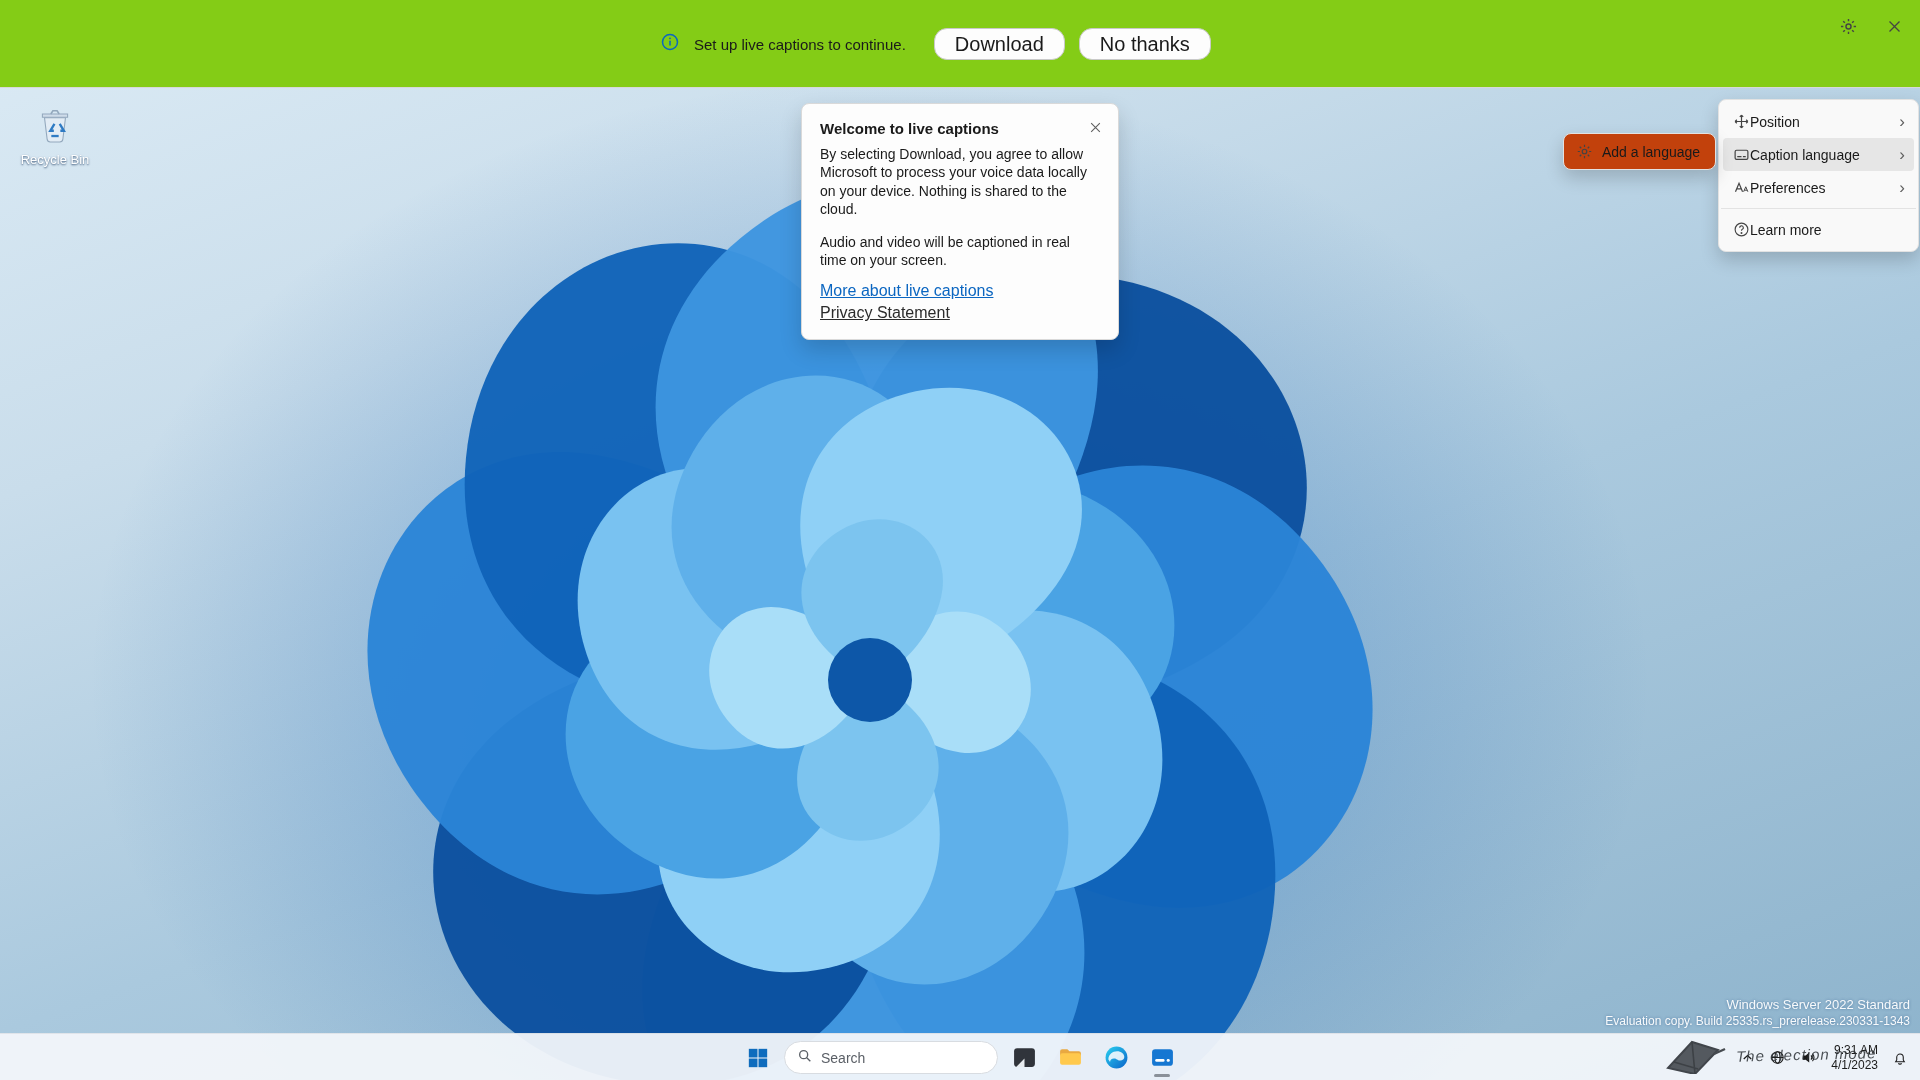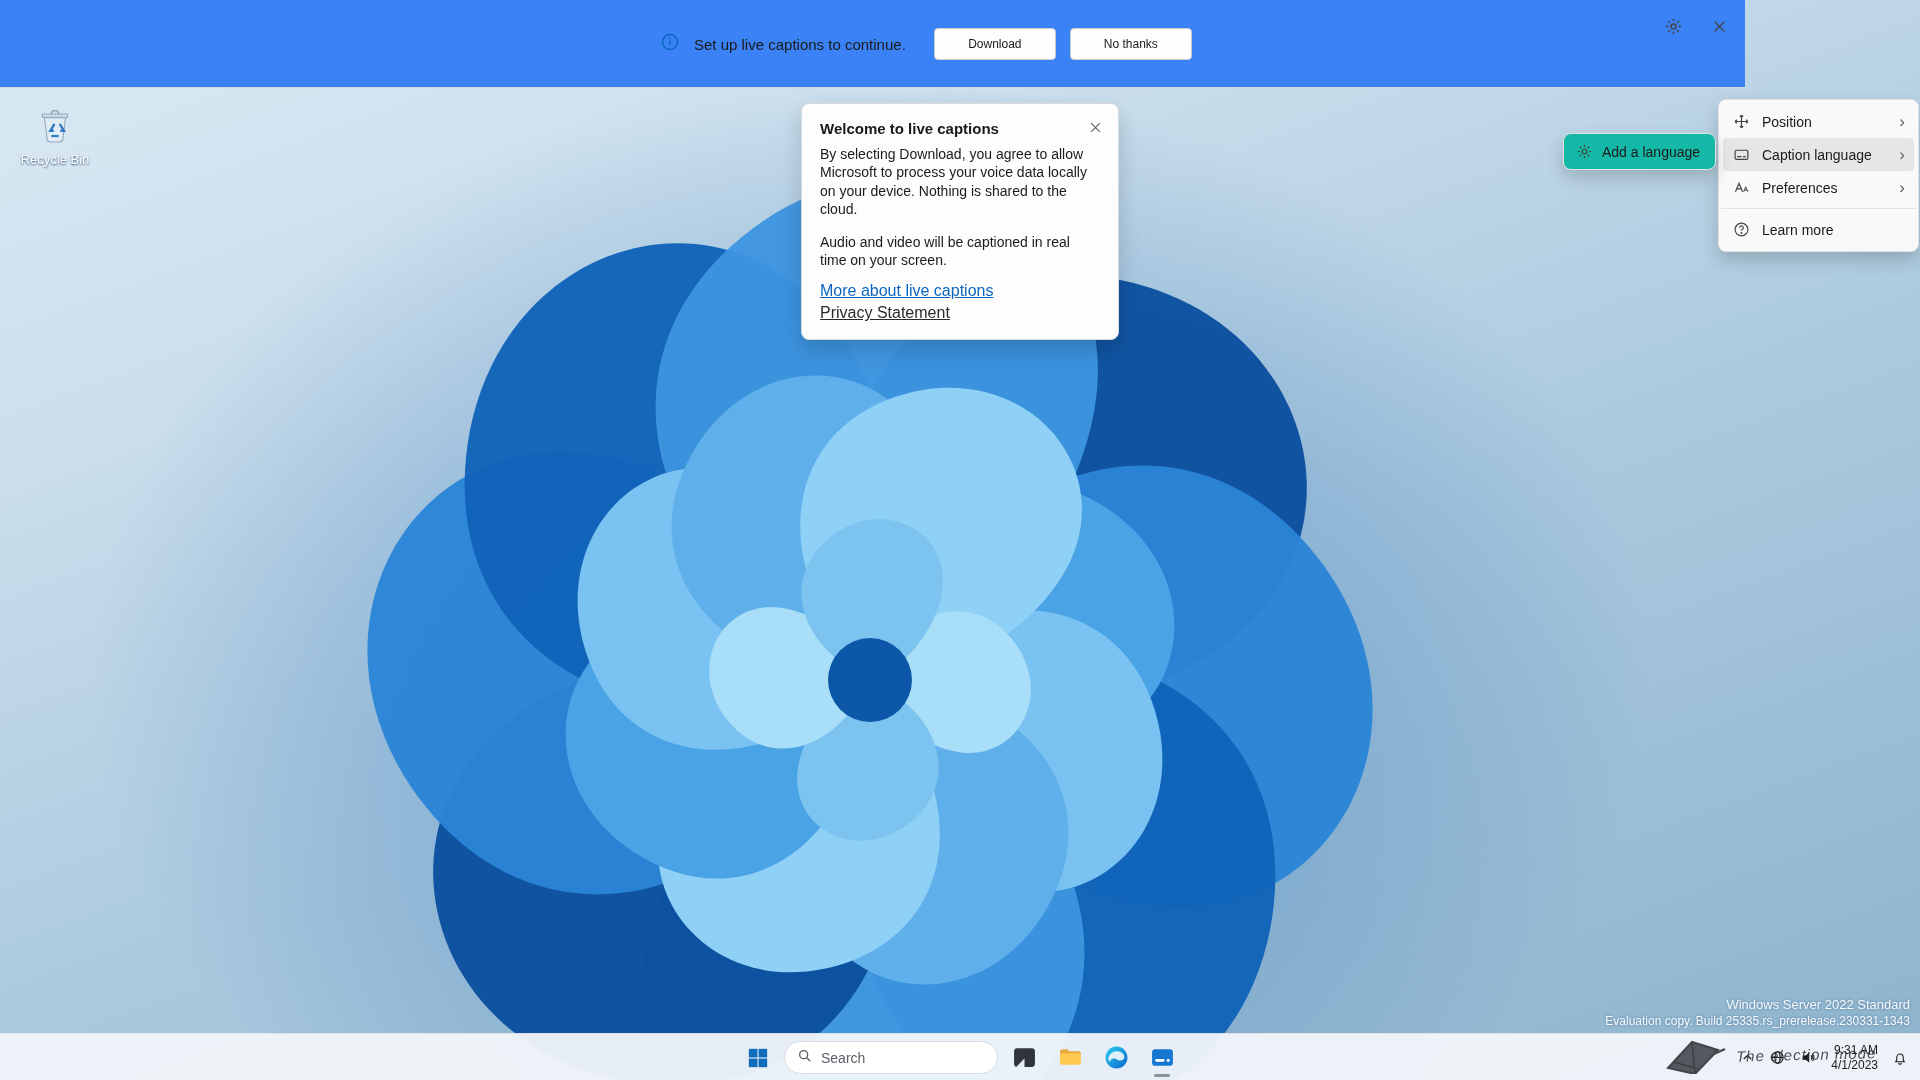--- a/index.html
+++ b/index.html
@@ -30,32 +30,32 @@
 
   .watermark {
     position:absolute; right:10px; bottom:52px; text-align:right;
     color:rgba(255,255,255,.95); text-shadow:0 0 3px rgba(0,50,110,.45);
   }
   .watermark .wm1 { font-size:13px; }
   .watermark .wm2 { font-size:12px; margin-top:2px; }
 
   
   .top-bar {
-    position:absolute; left:0; top:0; width:1745px; height:88px;
-    background:#3b82f6; border-bottom:1px solid #d8d8d8; z-index:50;
+    position:absolute; left:0; top:0; width:1920px; height:88px;
+    background:#84cc16; border-bottom:1px solid #d8d8d8; z-index:50;
   }
   .bar-group {
     position:absolute; left:660px; top:0; height:88px;
     display:flex; align-items:center; gap:14px;
   }
   .bar-msg { font-size:15px; color:#1a1a1a; margin-right:14px; }
   .bar-btn {
     min-width:122px; height:32px; padding:0 20px;
-    background:#fdfdfd; border:1px solid #c9c9c9; border-radius:4px;
-    font-size:12px; color:#1a1a1a; cursor:pointer;
+    background:#fdfdfd; border:1px solid #c9c9c9; border-radius:13px;
+    font-size:20px; color:#1a1a1a; cursor:pointer;
     font-family:inherit;
   }
   .bar-right {
     position:absolute; right:14px; top:0; height:88px;
     display:flex; align-items:flex-start; gap:22px; padding-top:14px;
   }
   .icon-btn { width:24px; height:24px; display:flex; align-items:center; justify-content:center; cursor:pointer; }
 
   
   .popup {
@@ -76,32 +76,32 @@
   }
 
   
   .context-menu {
     position:absolute; left:1718px; top:99px; width:201px;
     background:#f9f9f9; border:1px solid #e2e2e2; border-radius:8px;
     box-shadow:0 8px 18px rgba(0,0,0,.18); padding:5px 0; z-index:60;
   }
   .menu-item {
     height:33px; margin:0 4px; border-radius:4px;
-    display:flex; align-items:center; gap:12px; padding:0 9px;
+    display:flex; align-items:center; gap:0; padding:0 9px;
     cursor:pointer; font-size:14px; color:#1a1a1a;
   }
   .menu-item.selected { background:#e6e6e6; }
   .mi-icon { width:18px; height:18px; flex:0 0 18px; display:flex; align-items:center; justify-content:center; }
   .mi-label { flex:1; }
   .mi-chevron { color:#5f5f5f; font-size:17px; line-height:1; }
   .menu-divider { height:1px; background:#e3e3e3; margin:4px 2px; }
 
   .submenu {
     position:absolute; left:1563px; top:133px; width:153px; height:37px;
-    background:#14b8a6; border:1px solid #e2e2e2; border-radius:8px;
+    background:#c2410c; border:1px solid #e2e2e2; border-radius:8px;
     box-shadow:0 8px 18px rgba(0,0,0,.18); z-index:60;
     display:flex; align-items:center; gap:9px; padding:0 11px;
     font-size:14px; color:#1a1a1a; cursor:pointer;
   }
 
   
   .taskbar {
     position:absolute; left:0; bottom:0; width:1920px; height:47px;
     background:rgba(242,246,250,.95); border-top:1px solid rgba(0,0,0,.06);
     z-index:40;

